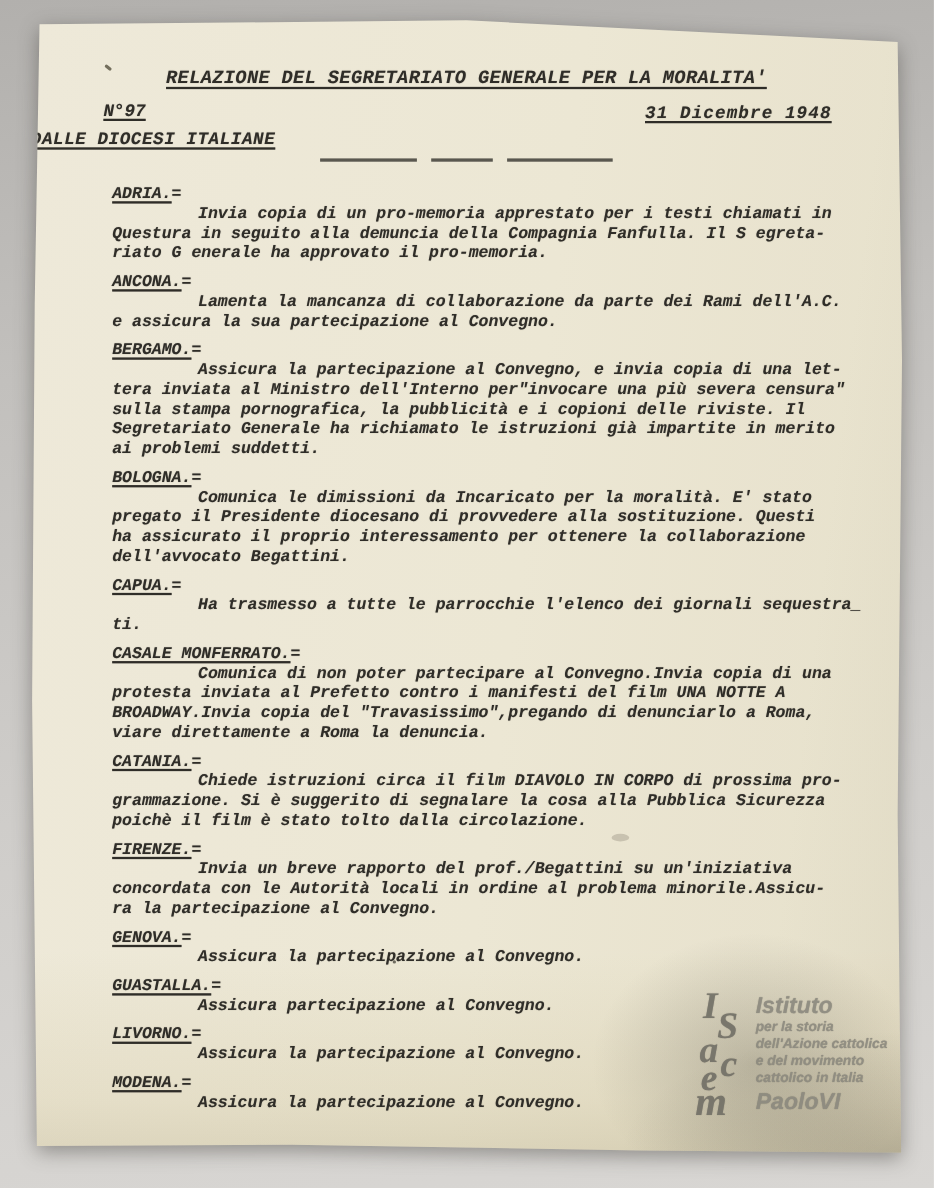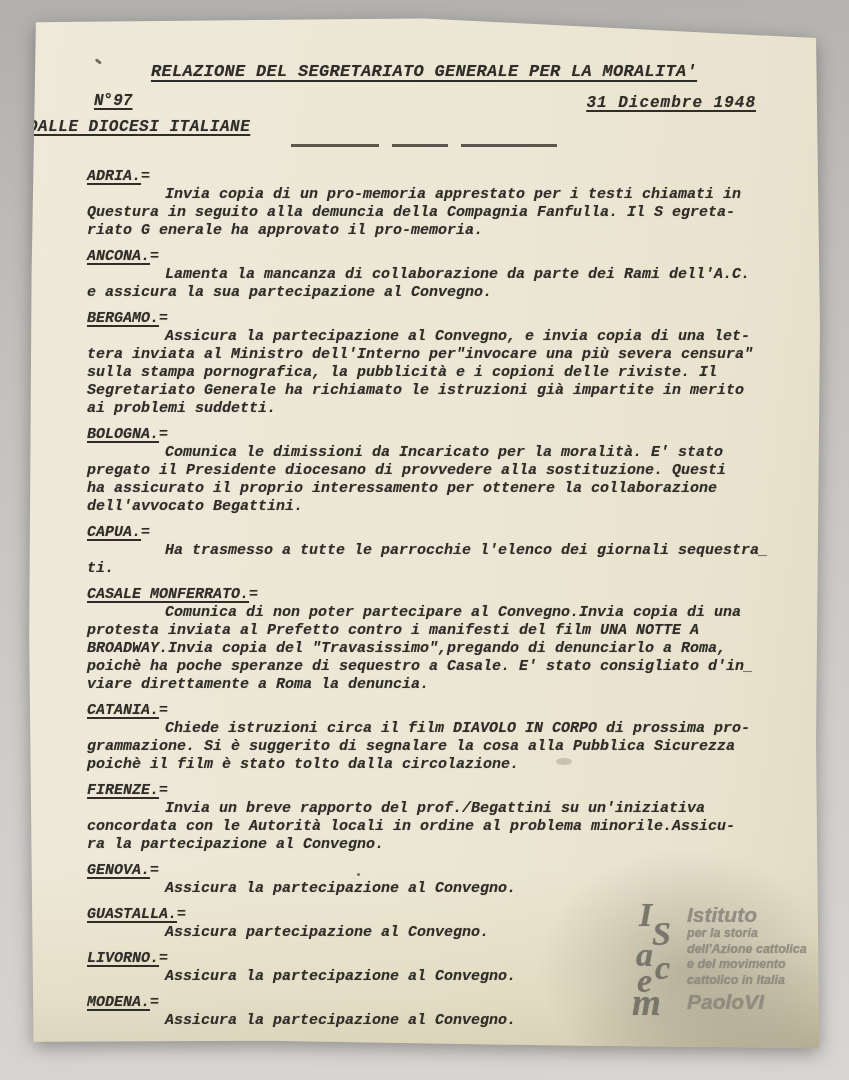--- a/index.html
+++ b/index.html
@@ -33,21 +33,21 @@
   .title .u{text-underline-offset:4px;}
   .docnum{position:absolute;left:66px;top:74px;font-size:16px;}
   .docdate{position:absolute;right:64px;top:76px;font-size:16px;letter-spacing:1px;}
   .subtitle{position:absolute;top:100px;left:0;right:0;text-align:left;font-size:16px;letter-spacing:.5px;}
   .dashes{position:absolute;top:126px;left:50%;transform:translateX(-50%);display:flex;gap:13px;}
   .dashes i{display:block;height:2.5px;background:#35332d;opacity:.8;}
   .dashes i:nth-child(1){width:88px;}
   .dashes i:nth-child(2){width:56px;}
   .dashes i:nth-child(3){width:96px;}
 
-  .content{position:absolute;left:59px;top:150px;width:682px;font-size:15px;line-height:18px;}
+  .content{position:absolute;left:74px;top:150px;width:682px;font-size:15px;line-height:18px;}
   .sec{margin-top:8px;}
   .sec:first-child{margin-top:0;}
   .sec-h{margin:0;font-size:15px;font-weight:700;}
   .sec-h .u{text-underline-offset:2.5px;}
   .sec-body .line{white-space:nowrap;}
   .sec-body .line:first-child{text-indent:78px;}
 
   .wm{position:absolute;left:604px;top:878px;display:flex;gap:7px;opacity:.92;}
   .wm-logo{position:relative;width:48px;height:134px;font-family:"Liberation Serif","DejaVu Serif",serif;color:rgba(112,110,101,.92);}
   .wm-logo span{position:absolute;line-height:1;font-size:34px;}
@@ -134,21 +134,20 @@
               <div class="line">ti.</div>
             </div>
   </section>
 
   <section class="sec">
     <h3 class="sec-h"><span class="u">CASALE MONFERRATO.</span><span class="eq">=</span></h3>
     <div class="sec-body">
               <div class="line">Comunica di non poter partecipare al Convegno.Invia copia di una</div>
               <div class="line">protesta inviata al Prefetto contro i manifesti del film UNA NOTTE A</div>
               <div class="line">BROADWAY.Invia copia del "Travasissimo",pregando di denunciarlo a Roma,</div>
-              <div class="line">poichè ha poche speranze di sequestro a Casale. E' stato consigliato d'in_</div>
               <div class="line">viare direttamente a Roma la denuncia.</div>
             </div>
   </section>
 
   <section class="sec">
     <h3 class="sec-h"><span class="u">CATANIA.</span><span class="eq">=</span></h3>
     <div class="sec-body">
               <div class="line">Chiede istruzioni circa il film DIAVOLO IN CORPO di prossima pro-</div>
               <div class="line">grammazione. Si è suggerito di segnalare la cosa alla Pubblica Sicurezza</div>
               <div class="line">poichè il film è stato tolto dalla circolazione.</div>

